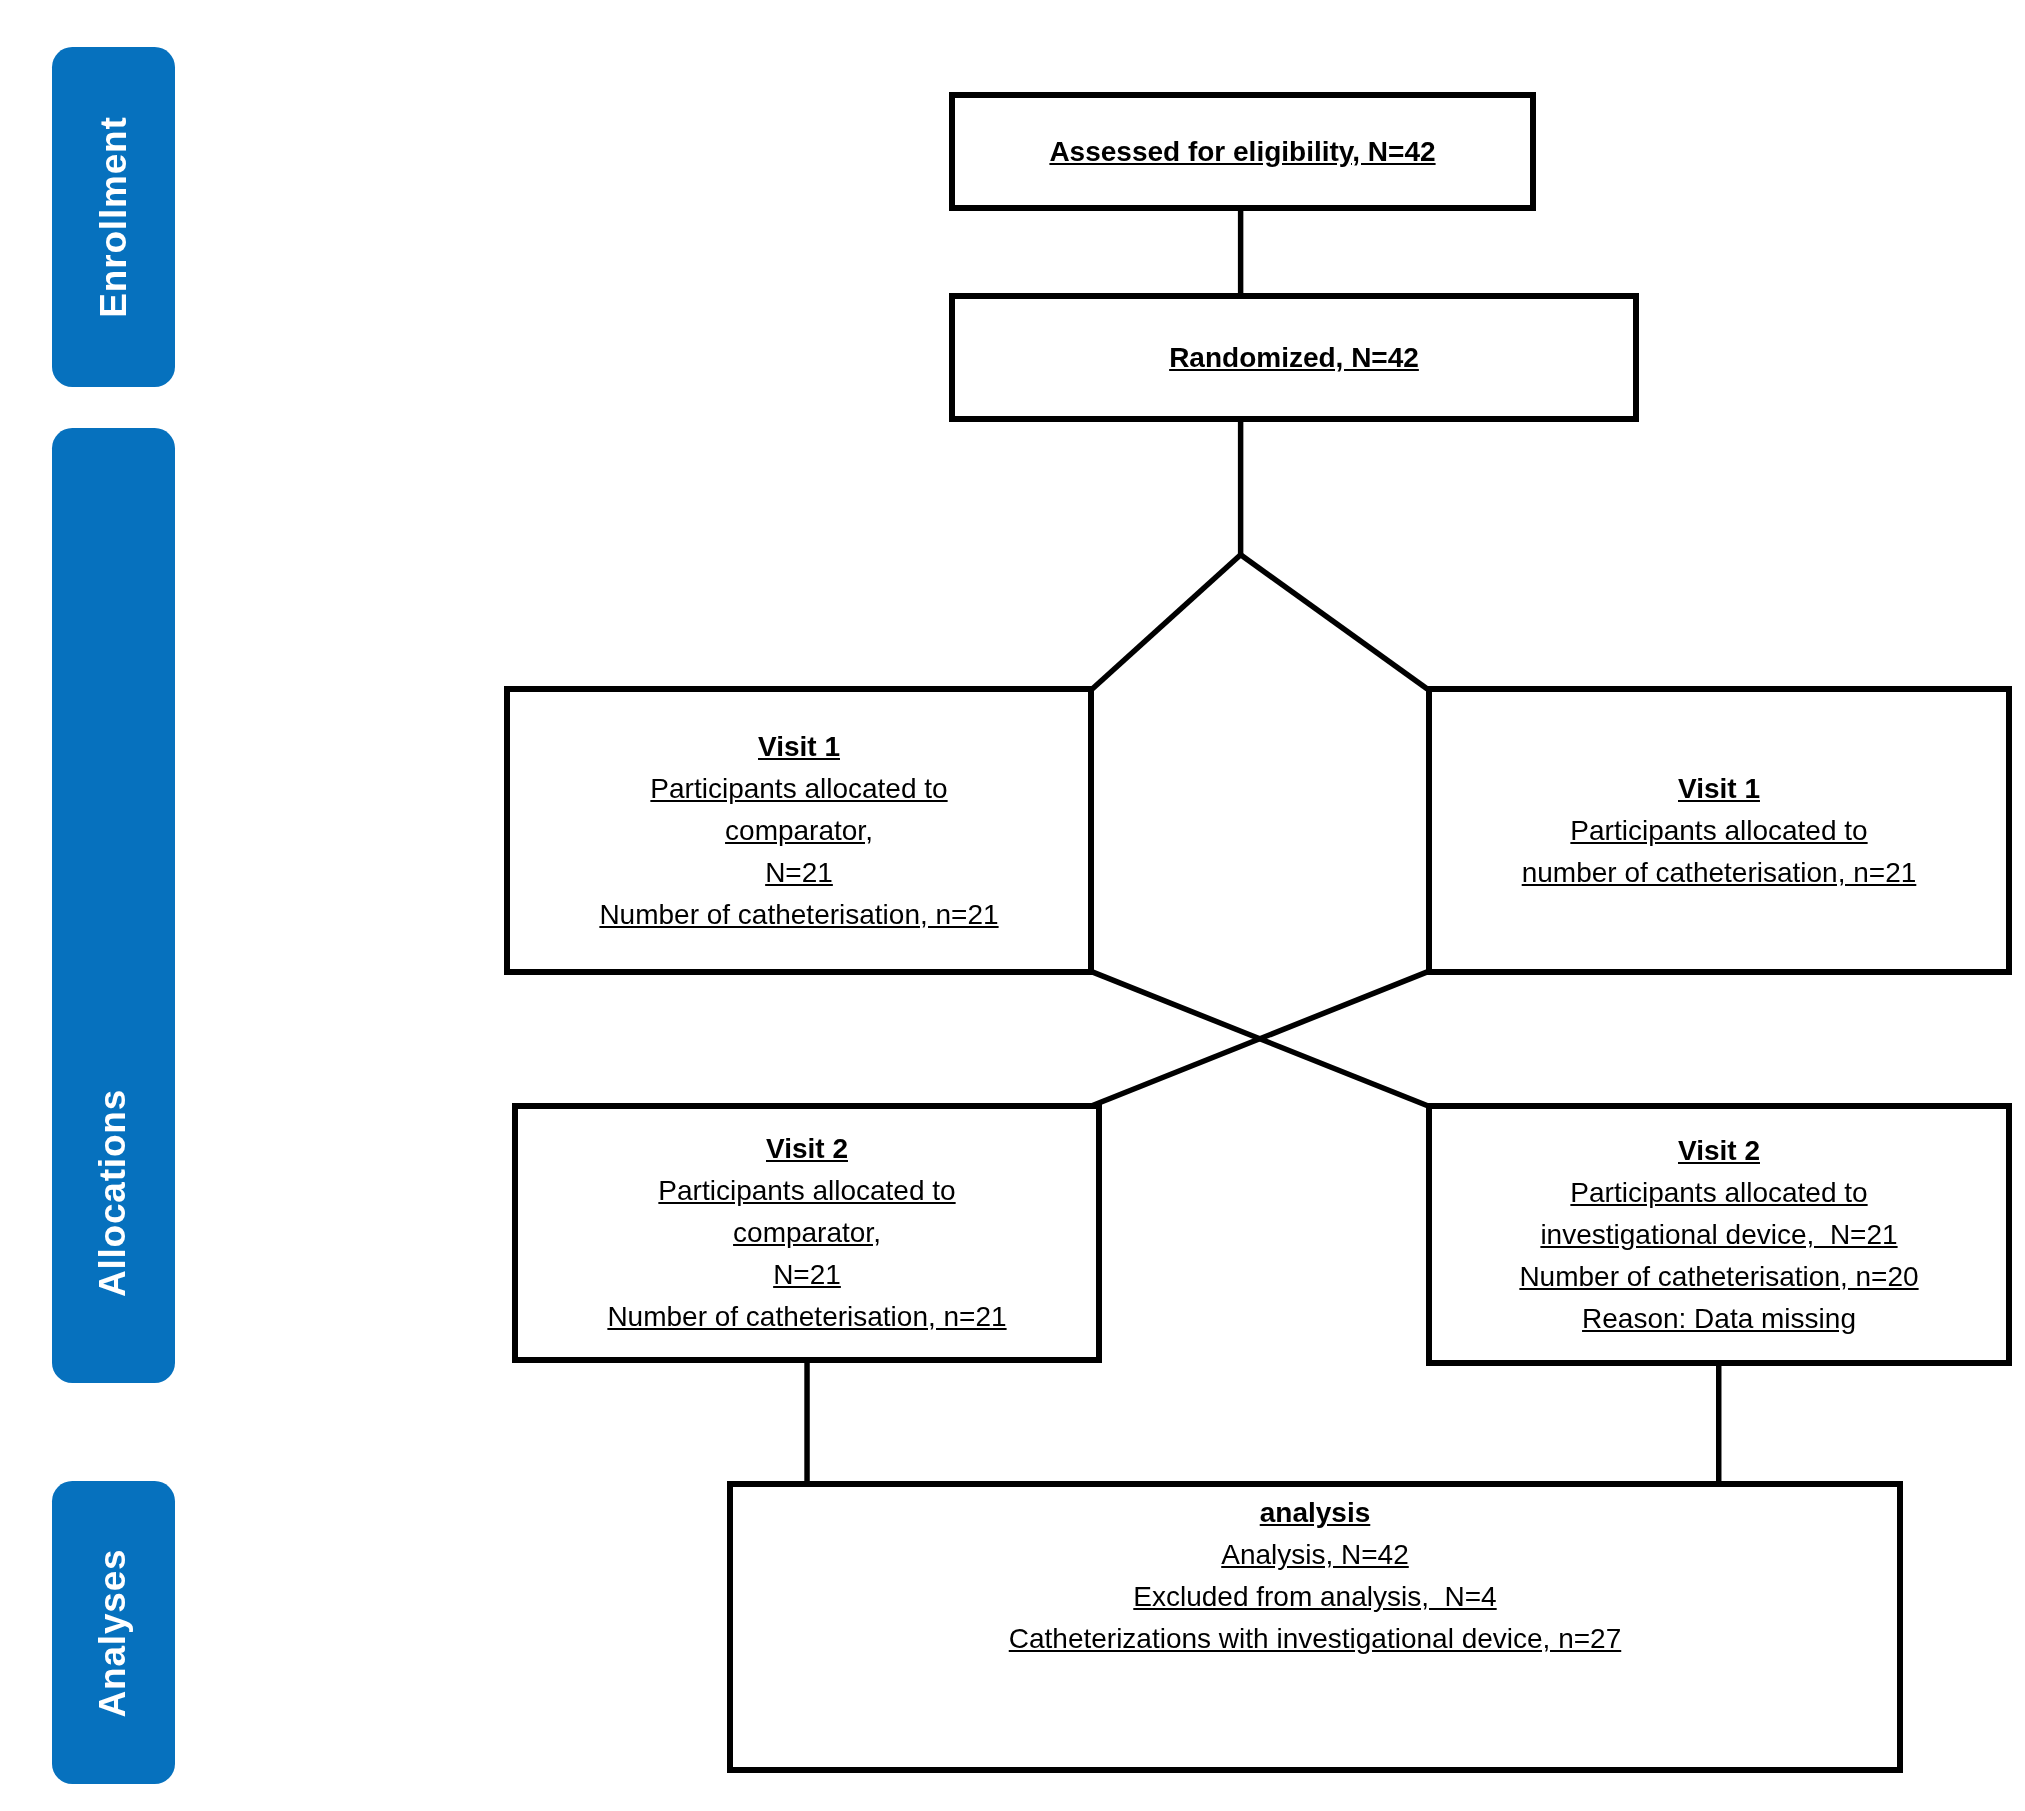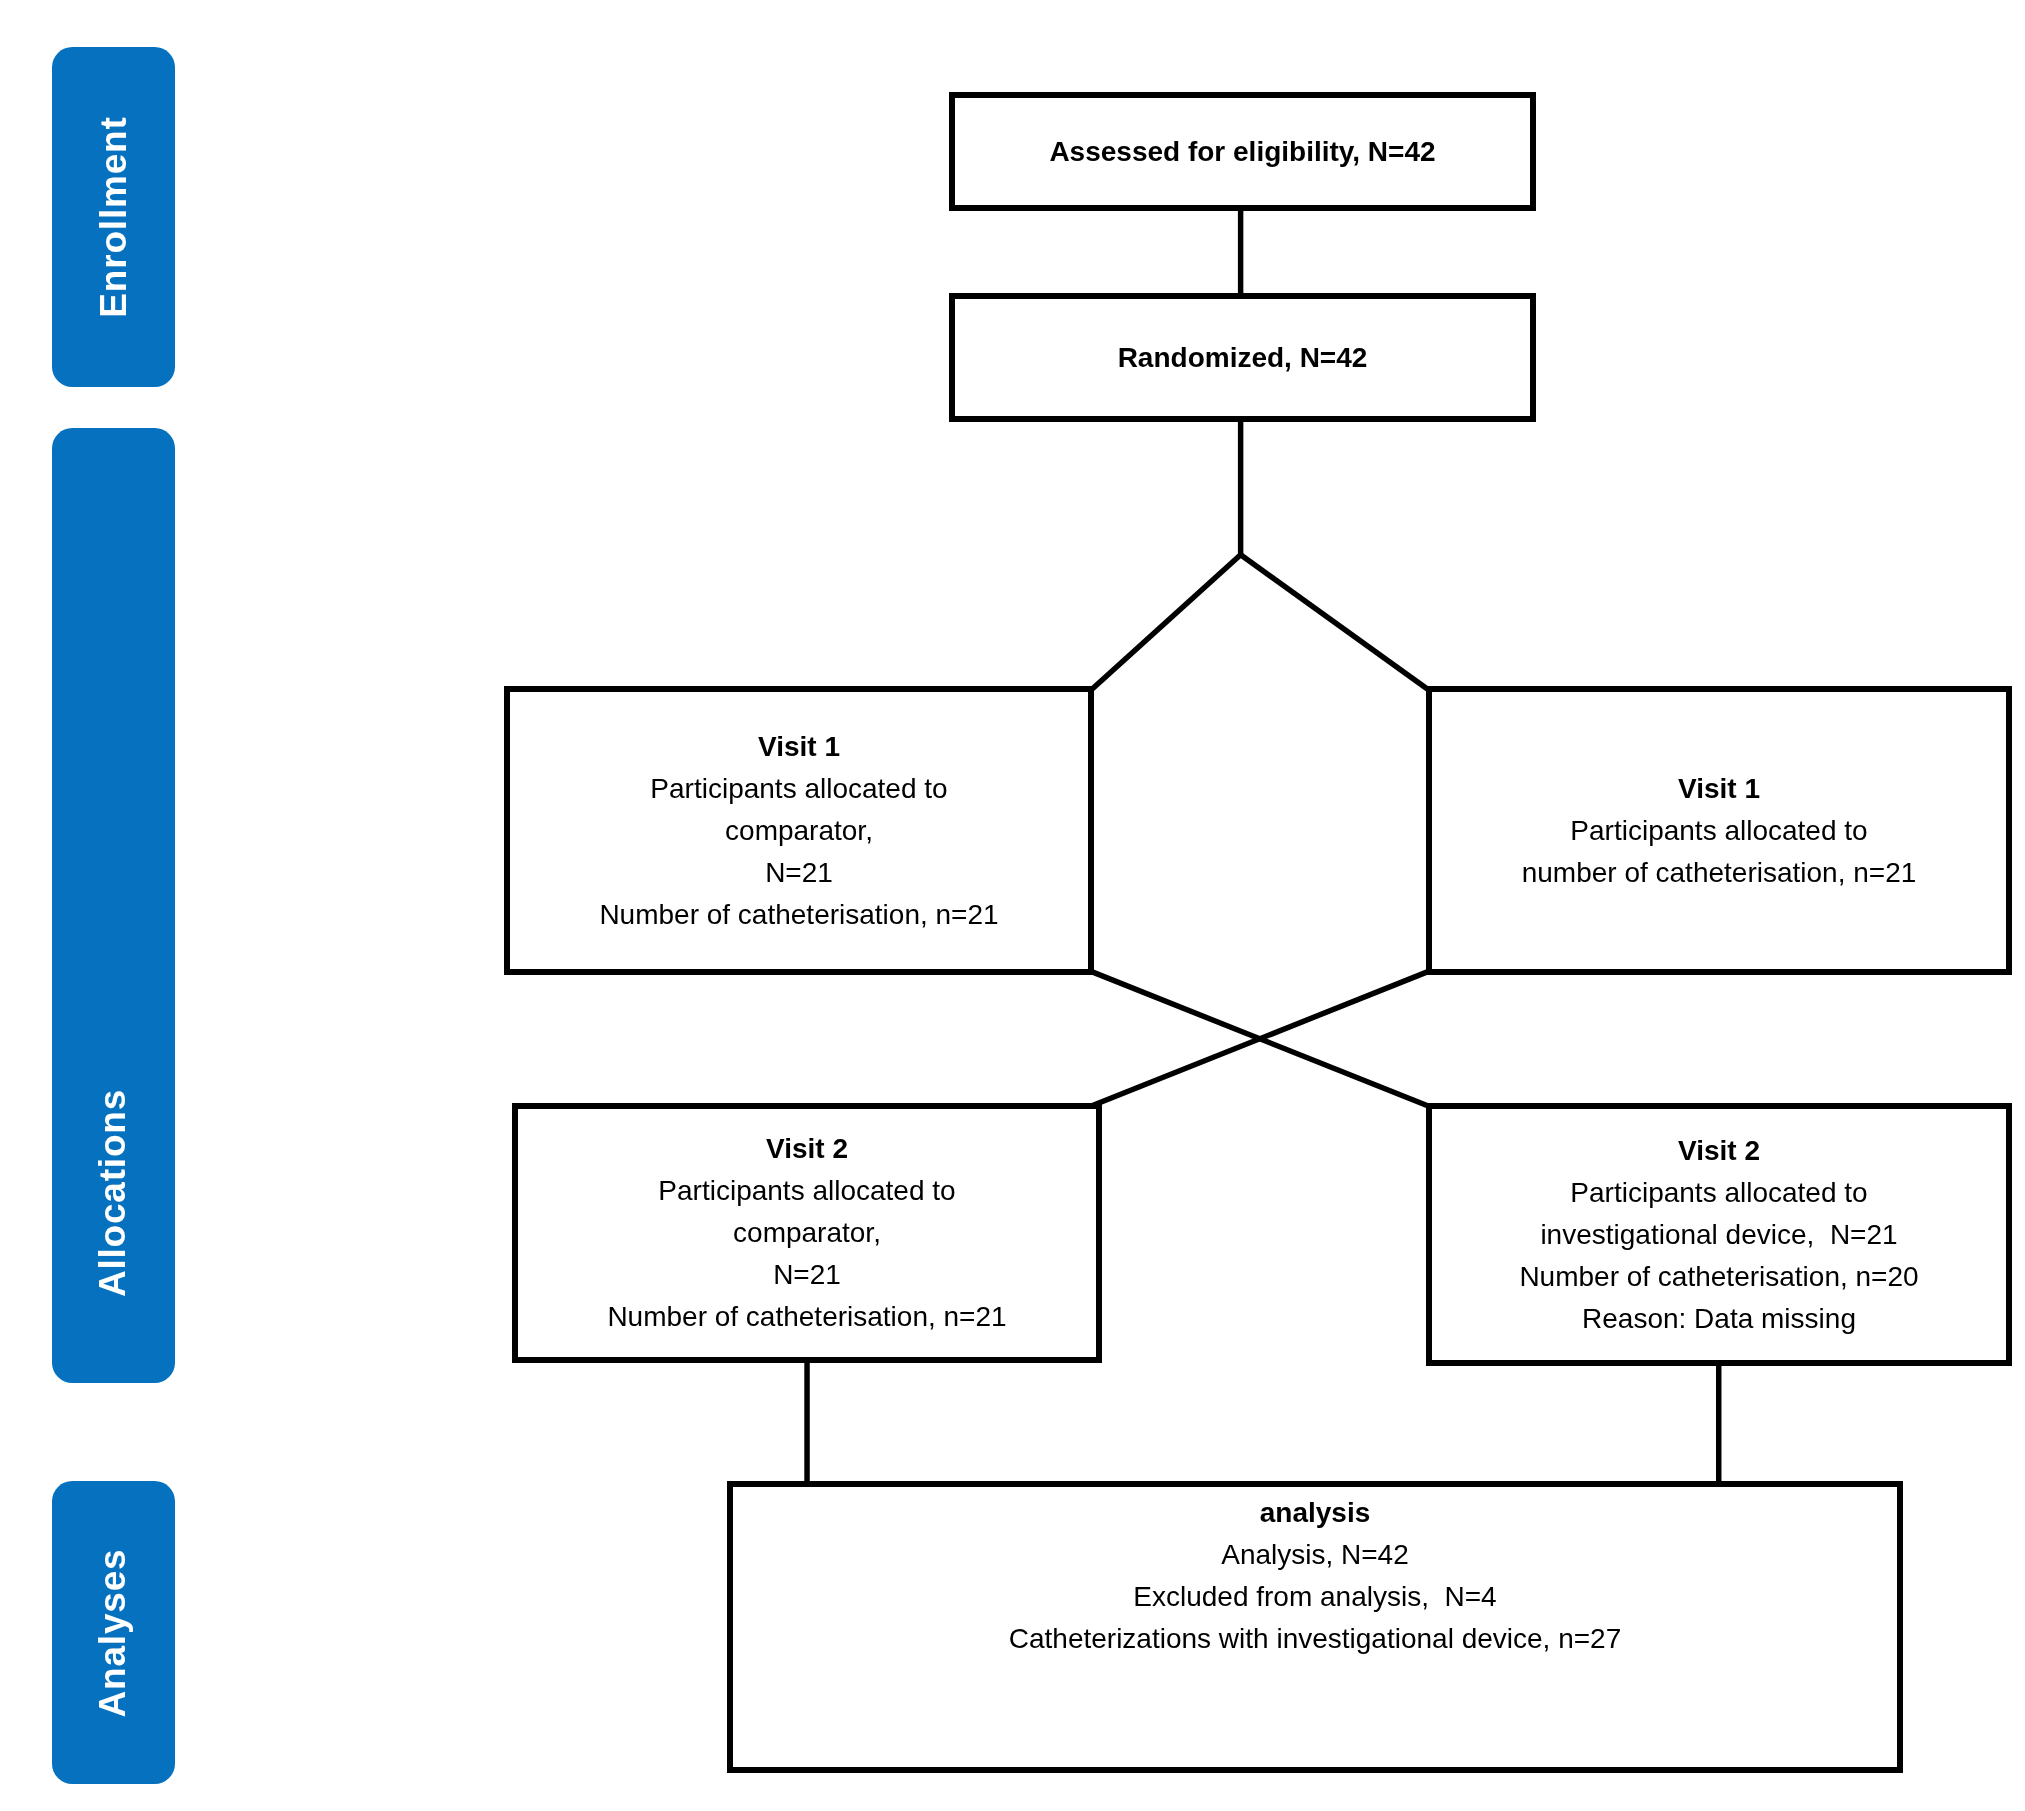--- a/index.html
+++ b/index.html
@@ -62,20 +62,21 @@
     box-sizing: border-box;
     border: 6.3px solid #000000;
     background: #ffffff;
     display: flex;
     flex-direction: column;
     align-items: center;
     justify-content: center;
     text-align: center;
     font-size: 28px;
     line-height: 42px;
+    text-decoration: underline;
   }
   .flow-box .box-title {
     font-weight: bold;
     white-space: pre-wrap;
   }
   .flow-box .box-line {
     white-space: pre-wrap;
   }
   .flow-box.top-align {
     justify-content: flex-start;
@@ -113,21 +114,21 @@
   <div class="phase-bar" style="top:1481px; height:303px;">
     <div class="phase-label-anchor" style="top:152px;">
       <span class="phase-label">Analyses</span>
     </div>
   </div>
 
   <div class="flow-box" style="left:949px; top:92px; width:587px; height:119px;">
     <div class="box-title">Assessed for eligibility, N=42</div>
   </div>
 
-  <div class="flow-box" style="left:949px; top:293px; width:587px; height:129px;">
+  <div class="flow-box" style="left:949px; top:293px; width:690px; height:129px;">
     <div class="box-title">Randomized, N=42</div>
   </div>
 
   <div class="flow-box" style="left:504px; top:686px; width:590px; height:289px;">
     <div class="box-title">Visit 1</div>
     <div class="box-line">Participants allocated to</div>
     <div class="box-line">comparator,</div>
     <div class="box-line">N=21</div>
     <div class="box-line">Number of catheterisation, n=21</div>
   </div>

